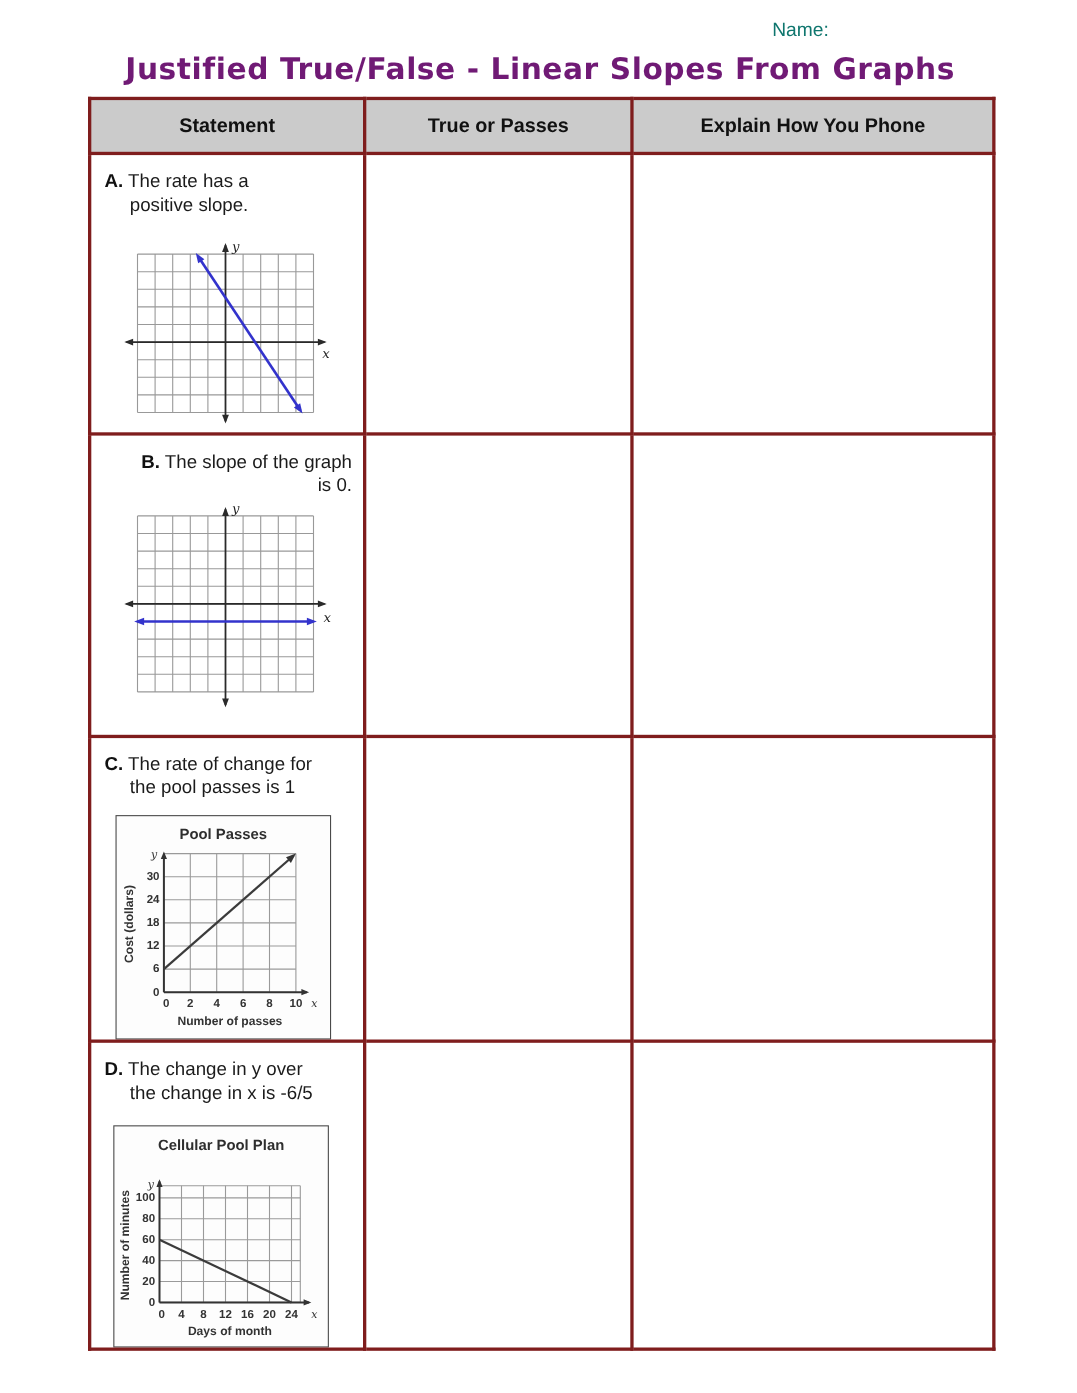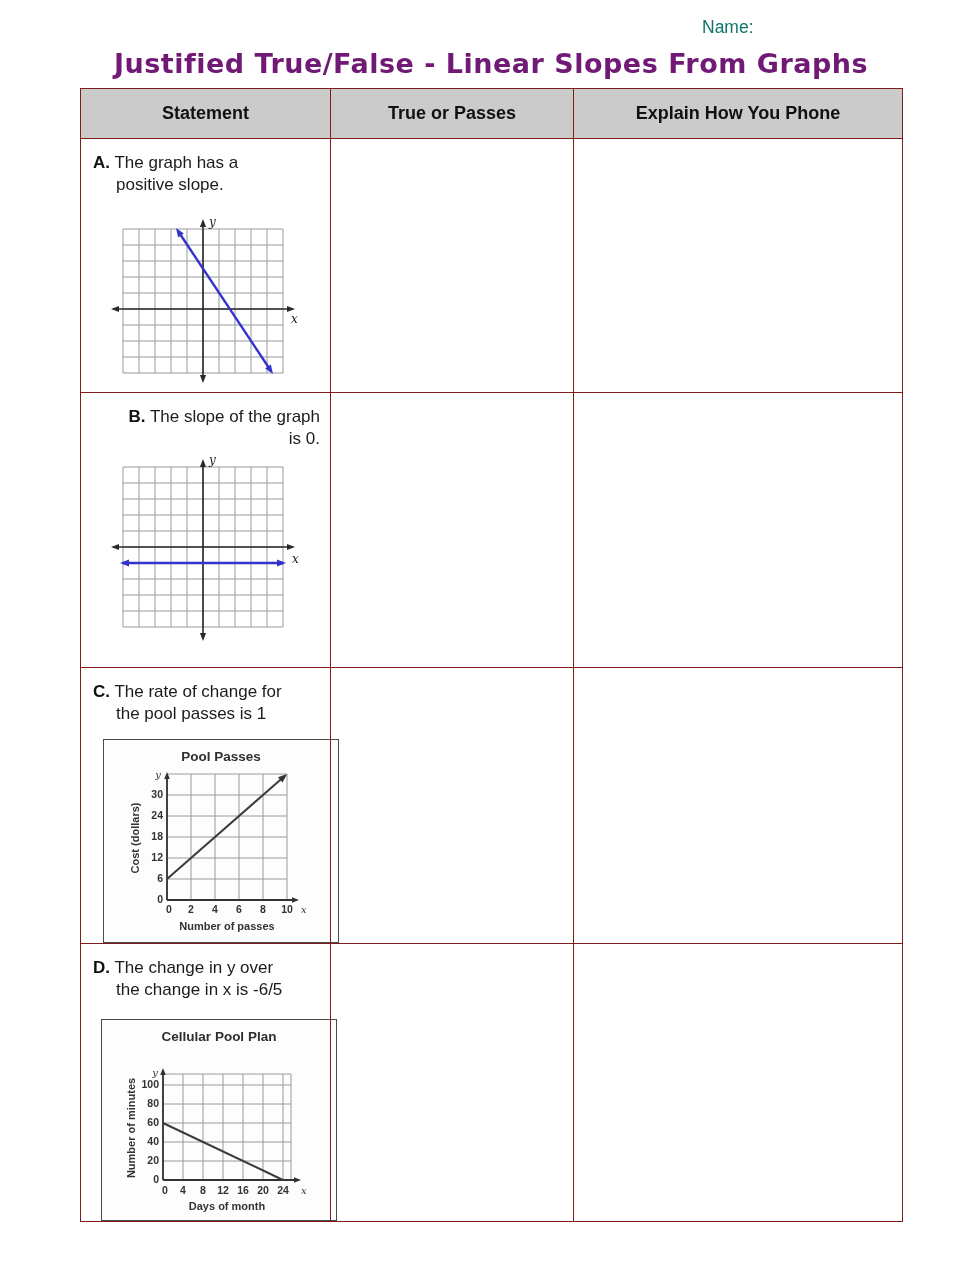--- a/index.html
+++ b/index.html
@@ -5,39 +5,39 @@
   * { margin:0; padding:0; box-sizing:border-box; }
   body { background:#fff; font-family:"Liberation Sans", sans-serif; color:#1b1b1b; }
   .page { position:relative; width:979px; height:1266px; background:#ffffff; overflow:hidden; }
 
   .name-label { position:absolute; left:702px; top:17px; font-size:17.5px; color:#0f766e; }
   .ws-title { position:absolute; left:80px; top:48px; width:822px; text-align:center;
               font-size:27px; font-weight:600; letter-spacing:0.5px; color:#701a75;
               font-family:"DejaVu Sans", sans-serif; }
 
   table.ws { position:absolute; left:80px; top:88px; width:822px; border-collapse:collapse; table-layout:fixed; }
-  table.ws th, table.ws td { border:1px solid #7f1d1d; vertical-align:top;margin-top:16px; }
+  table.ws th, table.ws td { border:3px solid #7f1d1d; vertical-align:top;margin-top:16px; }
   table.ws th { background:#cbcbcb; height:50px; vertical-align:middle; text-align:center;
                 font-size:18px; font-weight:bold; color:#111; }
   tr.r-a { height:254px; } tr.r-b { height:275px;text-align:right; } tr.r-c { height:276px; } tr.r-d { height:276px; }
   td.stmt-cell { padding:13px 10px 0 12px; }
   .stmt { font-size:17px; line-height:1.28; padding-left:23px; text-indent:-23px; white-space:pre-line; }
   .stmt b { color:#111; }
 
   svg.graph { display:block; }
   .g-a { margin:17px 0 0 10px; }
   .g-b { margin:3px 0 0 10px; }
   .grid line { stroke:#999999; stroke-width:1; }
   .axis { stroke:#2a2a2a; stroke-width:1.6; }
   .ah { fill:#2a2a2a; }
   .plot-blue { stroke:#3333cc; stroke-width:2.4; }
   .ah-blue { fill:#3333cc; }
   .axis-letter { font-family:"DejaVu Serif", serif; font-style:italic; font-size:12px; fill:#222; }
 
-  .fig-box { width:236px; border:1.5px solid #4a4a4a; background:#fdfdfd; padding:9px 0 4px 0; }
+  .fig-box { width:196px; border:1.5px solid #4a4a4a; background:#fdfdfd; padding:9px 0 4px 0; }
   .fig-c { margin:14px 0 0 10px; }
   .fig-d { margin:18px 0 0 8px; }
   .fig-title { text-align:center; font-size:13.5px; font-weight:bold; color:#2e2e2e; margin-bottom:4px; }
   .fig-axis { stroke:#333; stroke-width:1.8; }
   .fig-ah { fill:#333; }
   .fig-grid line { stroke:#9a9a9a; stroke-width:1; }
   .fig-line { stroke:#3b3b3b; stroke-width:2; }
   .tick { font-size:10.5px; font-weight:bold; fill:#333; }
   .fig-axis-label { font-size:11px; font-weight:bold; fill:#333; }
   .fig-letter { font-family:"DejaVu Serif", serif; font-style:italic; font-size:10px; fill:#333; }
@@ -60,21 +60,21 @@
       <tr>
         <th>Statement</th>
         <th>True or Passes</th>
         <th>Explain How You Phone</th>
       </tr>
     </thead>
     <tbody>
 
       <tr class="r-a">
         <td class="stmt-cell">
-          <div class="stmt"><b>A.</b> <span>The graph has a
+          <div class="stmt"><b>A.</b> <span>The rate has a
 positive slope.</span></div>
           <svg class="graph g-a" width="200" height="178" viewBox="0 0 200 178">
             <g class="grid">
                 <line x1="20" x2="20" y1="16" y2="160"></line>
                 <line x1="36" x2="36" y1="16" y2="160"></line>
                 <line x1="52" x2="52" y1="16" y2="160"></line>
                 <line x1="68" x2="68" y1="16" y2="160"></line>
                 <line x1="84" x2="84" y1="16" y2="160"></line>
                 <line x1="100" x2="100" y1="16" y2="160"></line>
                 <line x1="116" x2="116" y1="16" y2="160"></line>

